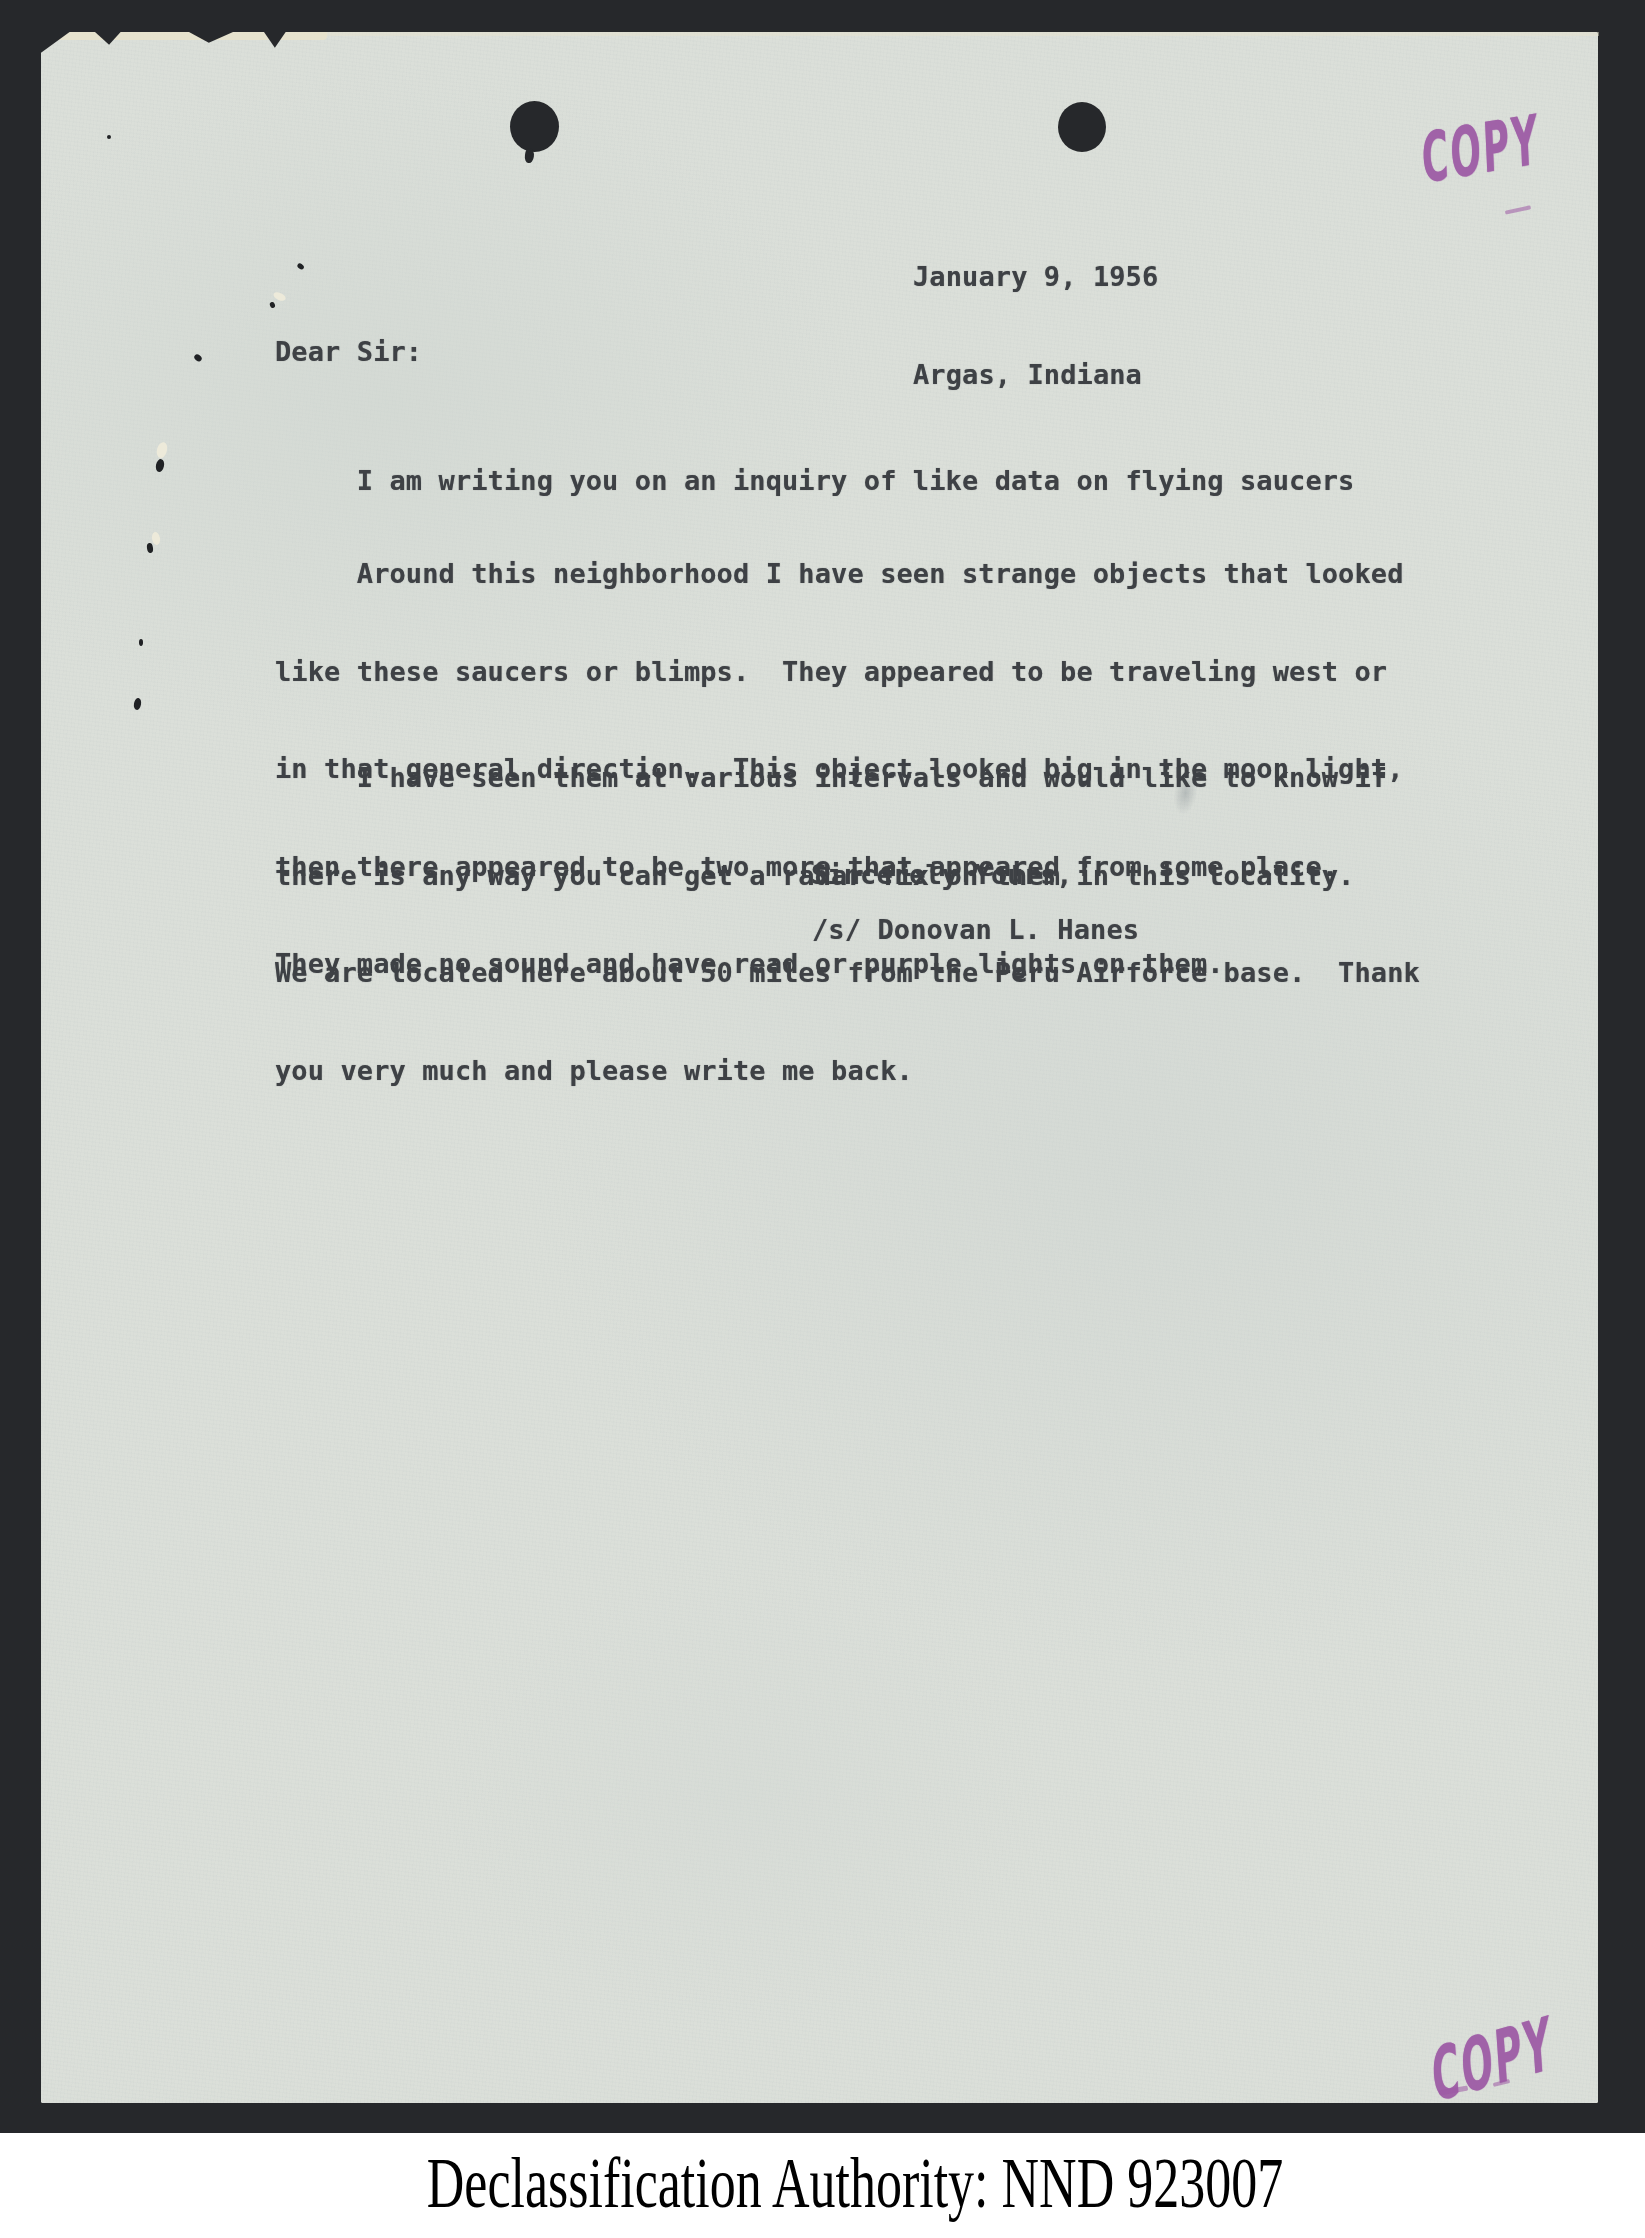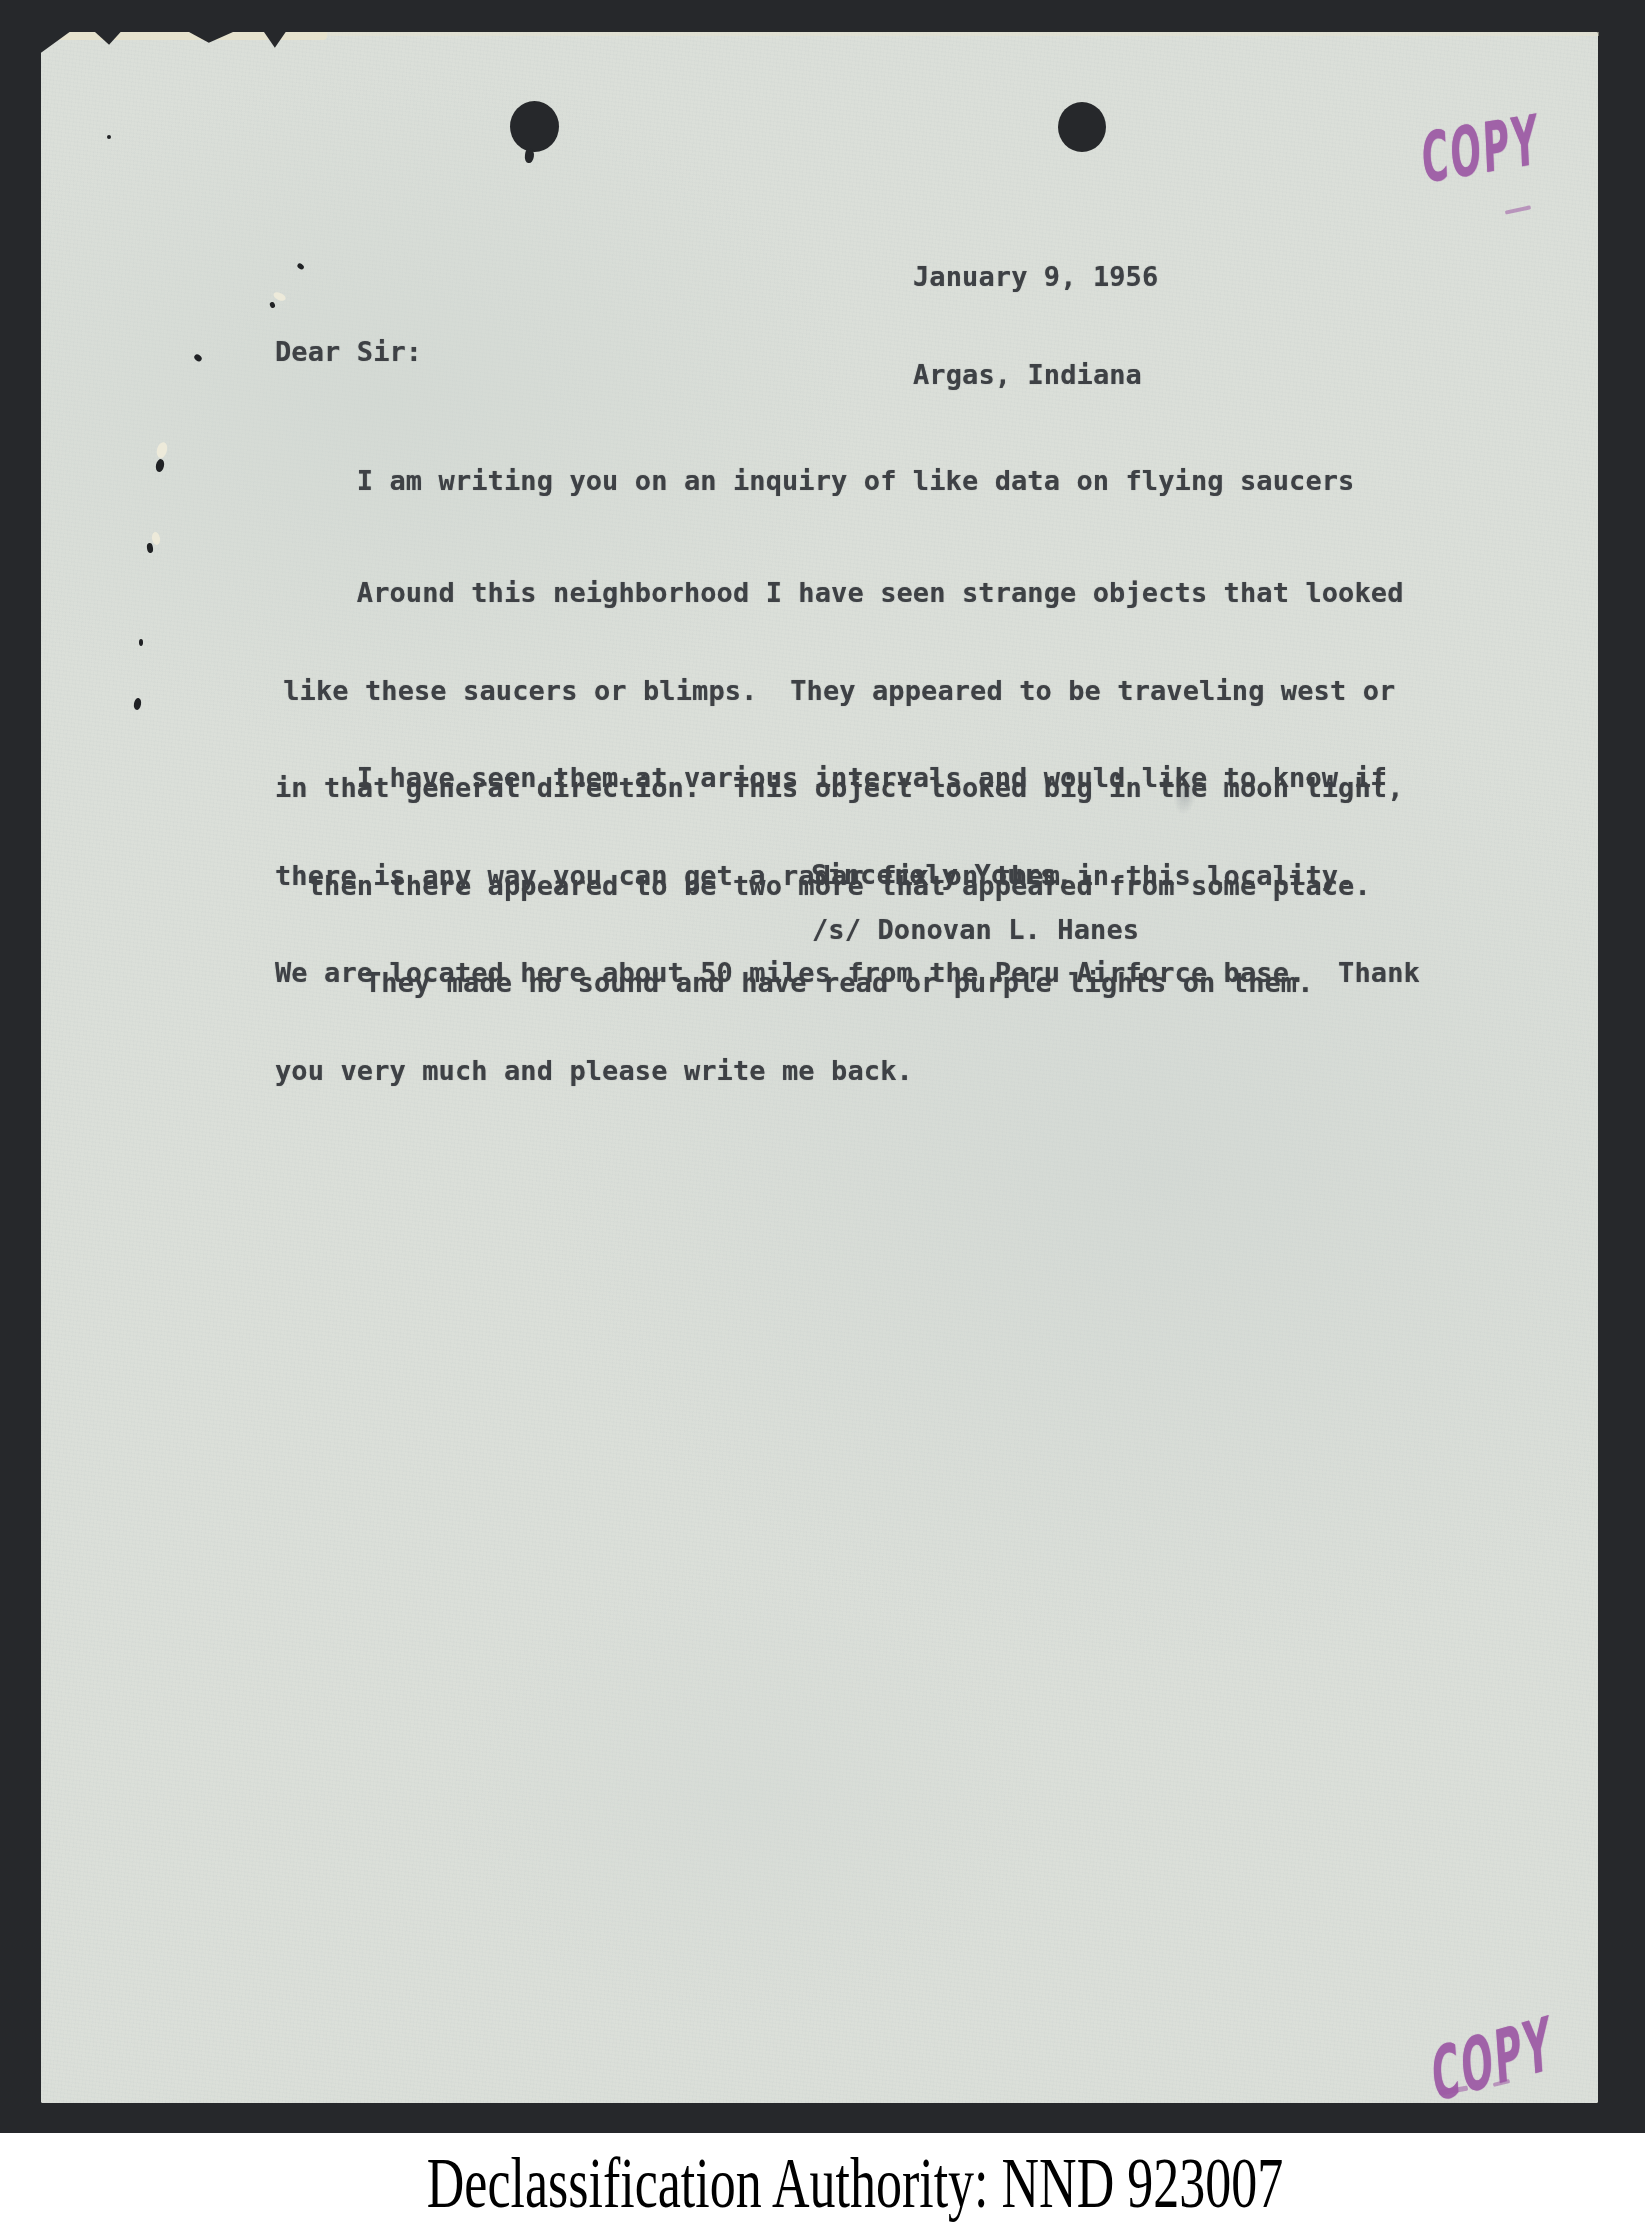--- a/index.html
+++ b/index.html
@@ -126,21 +126,21 @@
       <div>January 9, 1956</div>
       <div>Argas, Indiana</div>
     </div>
 
     <div class="tw" style="left:234px;top:304px;">Dear Sir:</div>
 
     <div class="tw" style="left:234px;top:368px;">
       <div>     I am writing you on an inquiry of like data on flying saucers</div>
     </div>
 
-    <div class="tw" style="left:234px;top:480px;text-align:center;">
+    <div class="tw" style="left:234px;top:461px;">
       <div>     Around this neighborhood I have seen strange objects that looked</div>
       <div>like these saucers or blimps.  They appeared to be traveling west or</div>
       <div>in that general direction.  This object looked big in the moon light,</div>
       <div>then there appeared to be two more that appeared from some place.</div>
       <div>They made no sound and have read or purple lights on them.</div>
     </div>
 
     <div class="tw" style="left:234px;top:665px;">
       <div>     I have seen them at various intervals and would like to know if</div>
       <div>there is any way you can get a radar fix on them in this locality.</div>

